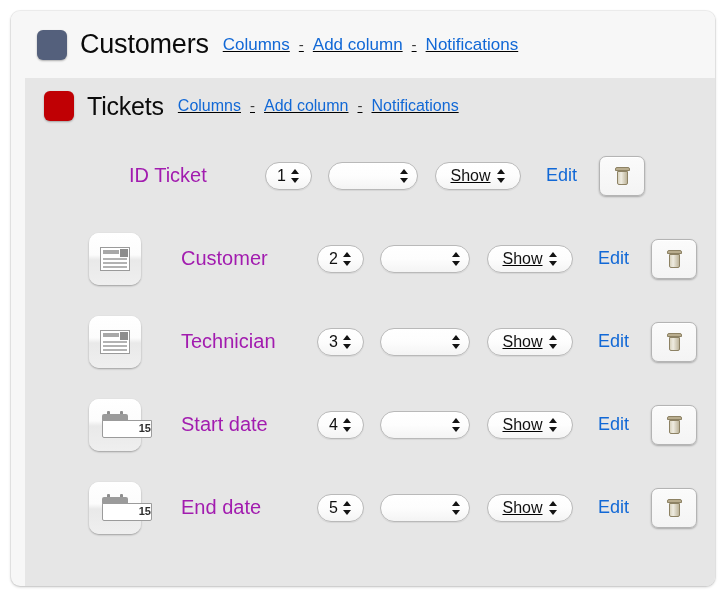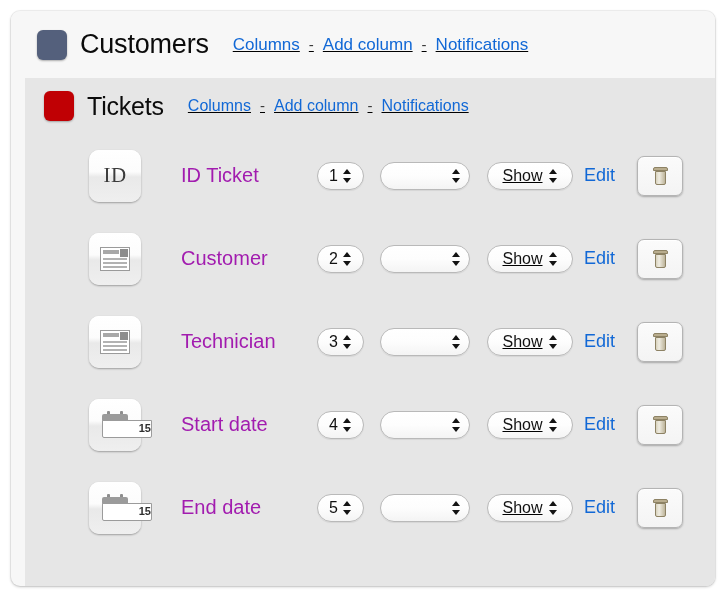--- a/index.html
+++ b/index.html
@@ -57,21 +57,21 @@
     flex: 0 0 auto;
     box-shadow: 0 1px 2px rgba(0,0,0,0.3);
   }
   .badge-customers { background: #54607c; }
   .badge-tickets   { background: #c00004; }
 
   .group-title {
     font-size: 28px;
     color: #0b0b0b;
     margin-left: 13px;
-    margin-right: 24px;
+    margin-right: 14px;
     letter-spacing: -0.2px;
     white-space: nowrap;
   }
   .customers-header .group-title { font-size: 27px; }
   .tickets-header .group-title  { font-size: 25px; }
 
   .hdr-links {
     display: flex;
     align-items: baseline;
     white-space: nowrap;
@@ -259,21 +259,21 @@
     justify-content: center;
     gap: 6px;
     text-decoration: underline;
   }
 
   
   .edit-link {
     color: #1168d6;
     font-size: 18px;
     text-decoration: none;
-    margin-left: 11px;
+    margin-left: 25px;
     flex: 0 0 auto;
     cursor: pointer;
     text-align: center;
   }
 
   
   .del-btn {
     width: 44px;
     height: 38px;
     margin-left: 22px;
@@ -328,23 +328,20 @@
           <span class="hdr-sep">-</span>
           <a class="hdr-link">Add column</a>
           <span class="hdr-sep">-</span>
           <a class="hdr-link">Notifications</a>
         </div>
       </div>
 
       <div class="rows">
 
         <div class="col-row">
-          <div class="icon-tile">
-            <span class="icon-id-text">ID</span>
-          </div>
           <div class="field-name">ID Ticket</div>
           <div class="sel sel-order">
             <span class="sel-text">1</span>
             <span class="arrows"></span>
           </div>
           <div class="sel sel-blank">
             <span class="sel-text"></span>
             <span class="arrows"></span>
           </div>
           <div class="sel sel-show">

